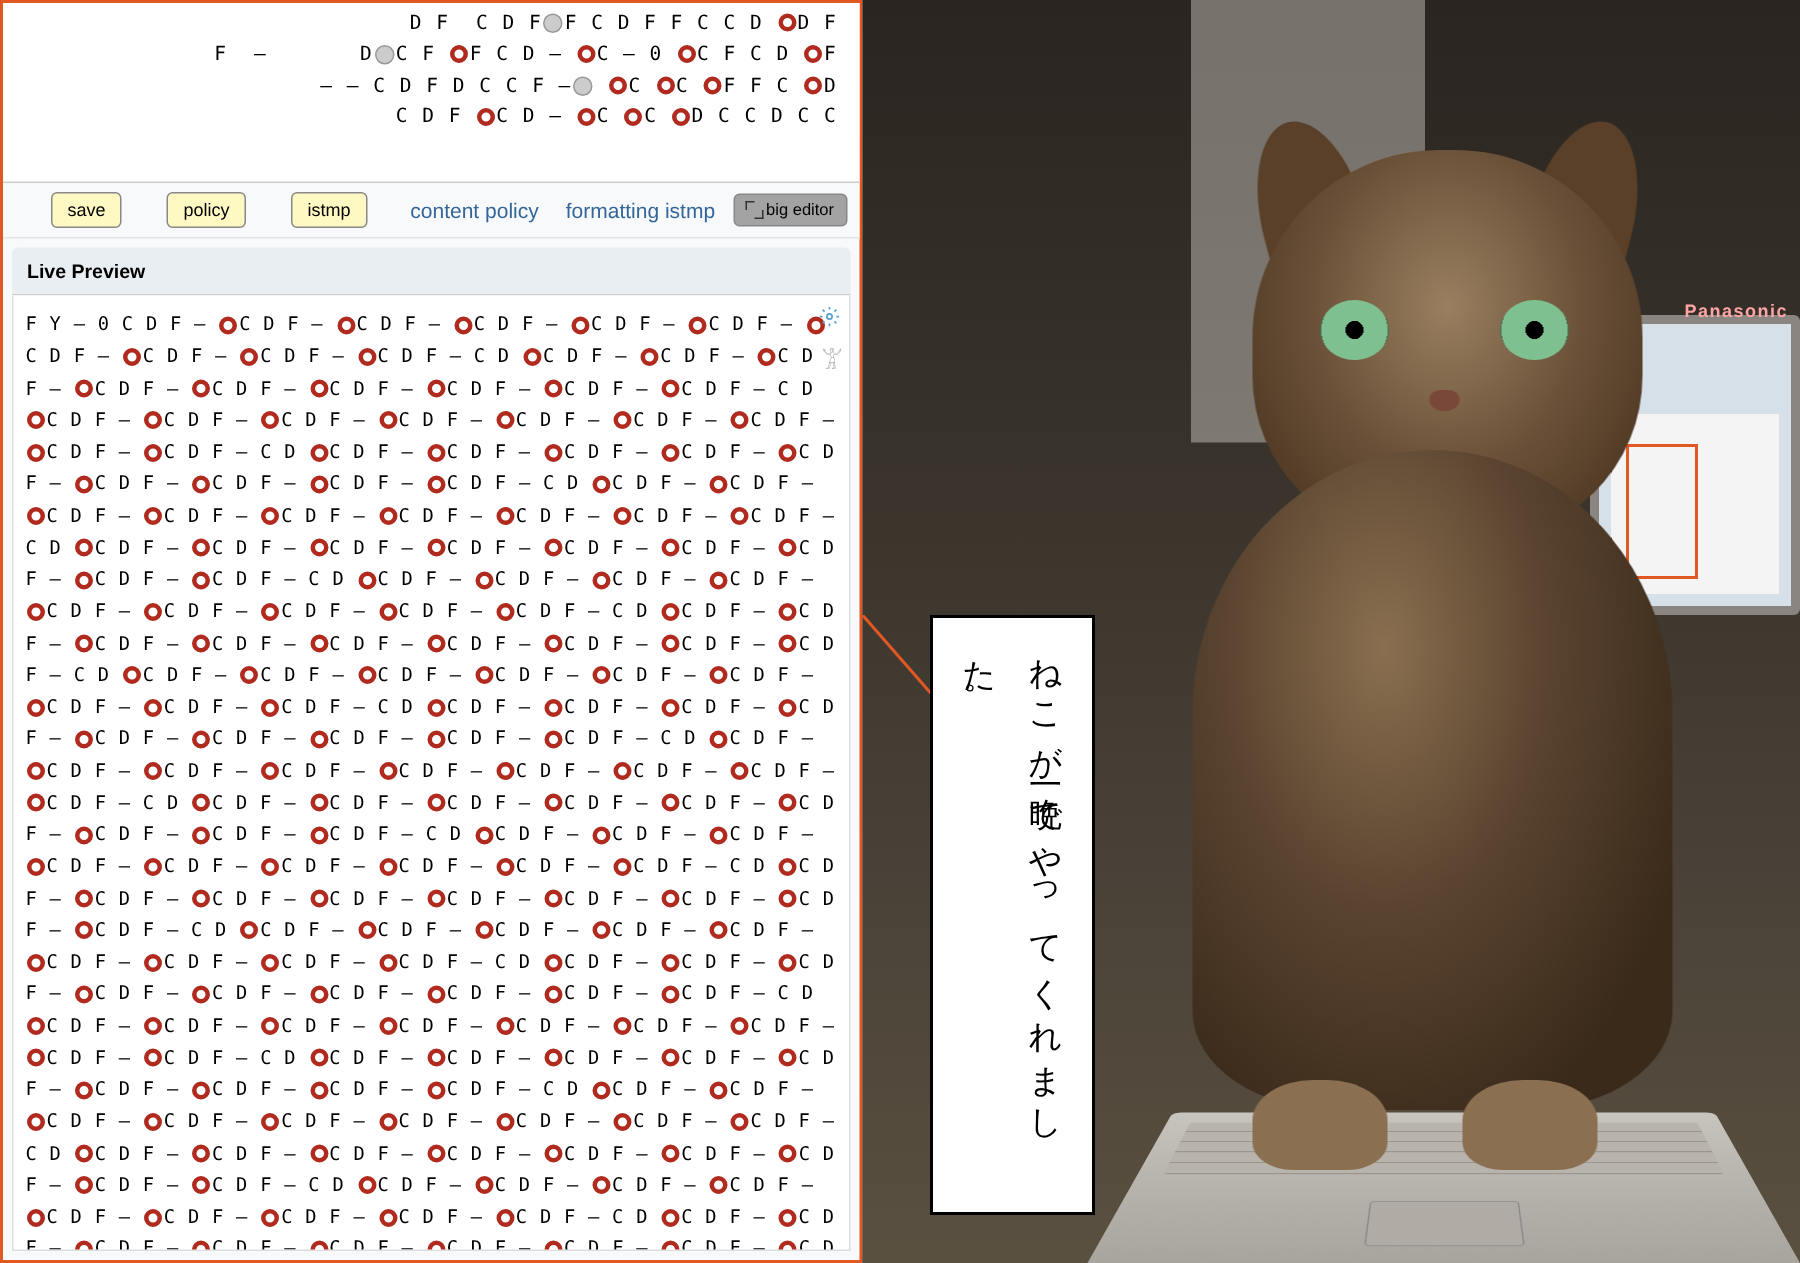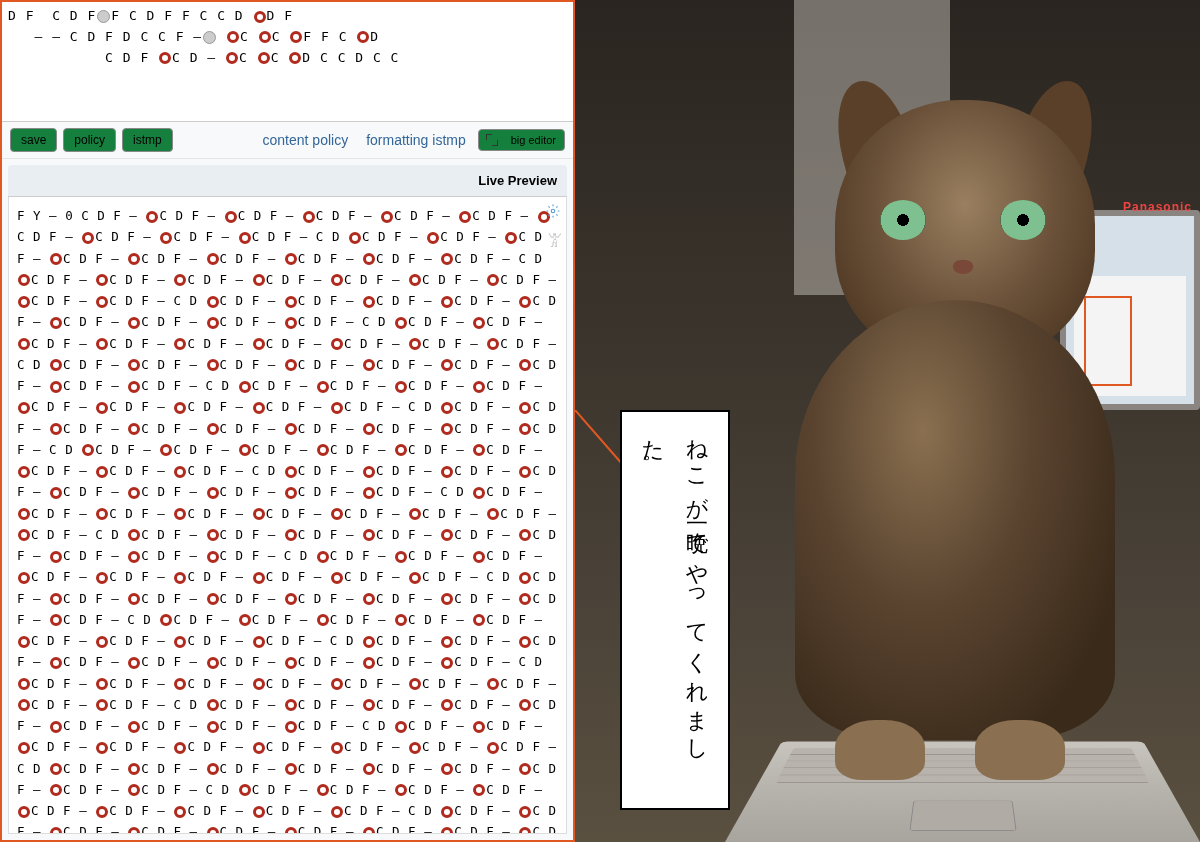--- a/index.html
+++ b/index.html
@@ -26,20 +26,21 @@
     height: 120px;
     background: #fff;
     border-bottom: 1px solid #ccc;
     overflow-y: scroll;
     padding: 4px 6px;
     font-family: monospace;
     font-size: 13px;
     line-height: 1.6;
     letter-spacing: 1px;
     position: relative;
+    text-align: right;
   }
   .editor-area .line { white-space: pre; }
   .marble {
     display: inline-block;
     width: 12px;
     height: 12px;
     border-radius: 50%;
     border: 3px solid #b02a1e;
     background: #fff;
     vertical-align: middle;
@@ -57,45 +58,46 @@
   }
   .toolbar {
     display: flex;
     align-items: center;
     padding: 6px 8px;
     gap: 6px;
     background: #f7f9fa;
     border-bottom: 1px solid #e5e5e5;
   }
   .btn {
-    background: #15803d;
+    background: #fef9c3;
     border: 1px solid #888;
     border-radius: 4px;
     padding: 4px 10px;
     font-size: 12px;
     cursor: pointer;
     font-family: Verdana, Arial, sans-serif;
+    margin-left: 24px;
   }
   .toolbar .spacer { flex: 1; }
   .link {
     color: #336699;
     text-decoration: none;
     margin: 0 6px;
     font-size: 14px;
   }
   .big-editor-btn {
-    background: #15803d;
+    background: #a3a3a3;
     border: 1px solid #888;
     border-radius: 4px;
     padding: 4px 8px;
     font-size: 11px;
     cursor: pointer;
     display: flex;
     align-items: center;
-    gap: 14px;
+    gap: 3px;
   }
   .expand-icon {
     display: inline-block;
     width: 10px;
     height: 10px;
     position: relative;
   }
   .expand-icon::before, .expand-icon::after {
     content: "";
     position: absolute;
@@ -106,21 +108,20 @@
   .expand-icon::before { top: -1px; left: -1px; border-right: none; border-bottom: none; }
   .expand-icon::after { bottom: -1px; right: -1px; border-left: none; border-top: none; }
   .preview-header {
     background: #e9eef2;
     padding: 8px 10px;
     font-weight: bold;
     font-size: 13px;
     border-bottom: 1px solid #ccc;
     border-radius: 4px 4px 0 0;
     margin: 6px 6px 0 6px;
-    text-align: right;
   }
   .preview-body {
     flex: 1;
     background: #fff;
     margin: 0 6px 6px 6px;
     border: 1px solid #ddd;
     border-top: none;
     padding: 8px;
     overflow: hidden;
     font-family: monospace;
@@ -312,41 +313,42 @@
     top: 410px;
     left: 575px;
     width: 60px;
     height: 70px;
     pointer-events: none;
   }
   .brand-label {
     position: absolute;
     top: 200px;
     right: 8px;
-    color: #ef4444;
+    color: #fca5a5;
     font-size: 12px;
     font-weight: bold;
     letter-spacing: 1px;
   }
   .mini-screenshot-outline {
     position: absolute;
     bottom: 10px;
     left: 10px;
     width: 48px;
     height: 90px;
     border: 2px solid #e25822;
   }
 </style>
 </head>
 <body>
 
 <div class="left-panel">
 
   <div class="editor-area" id="editor-area">
       <div class="line"><span>D F  C D F</span><span class="marble-grey"></span><span>F C D F F C C D </span><span class="marble"></span><span>D F </span></div>
+      <div class="line"><span>F  –       D</span><span class="marble-grey"></span><span>C F </span><span class="marble"></span><span>F C D – </span><span class="marble"></span><span>C – 0 </span><span class="marble"></span><span>C F C D </span><span class="marble"></span><span>F </span></div>
       <div class="line"><span>   – – C D F D C C F –</span><span class="marble-grey"></span><span> </span><span class="marble"></span><span>C </span><span class="marble"></span><span>C </span><span class="marble"></span><span>F F C </span><span class="marble"></span><span>D </span></div>
       <div class="line"><span>           C D F</span><span> </span><span class="marble"></span><span>C D – </span><span class="marble"></span><span>C </span><span class="marble"></span><span>C </span><span class="marble"></span><span>D C C D C C </span></div>
     </div>
 
   <div class="toolbar">
     <button class="btn">save</button>
     <button class="btn">policy</button>
     <button class="btn">istmp</button>
     <span class="spacer"></span>
     <a href="#" class="link">content policy</a>

